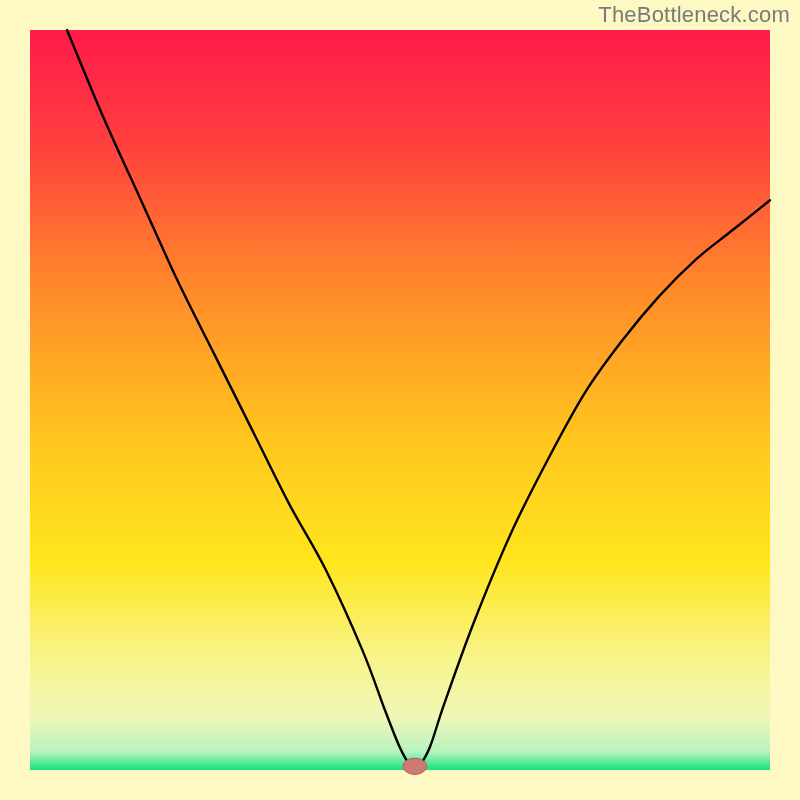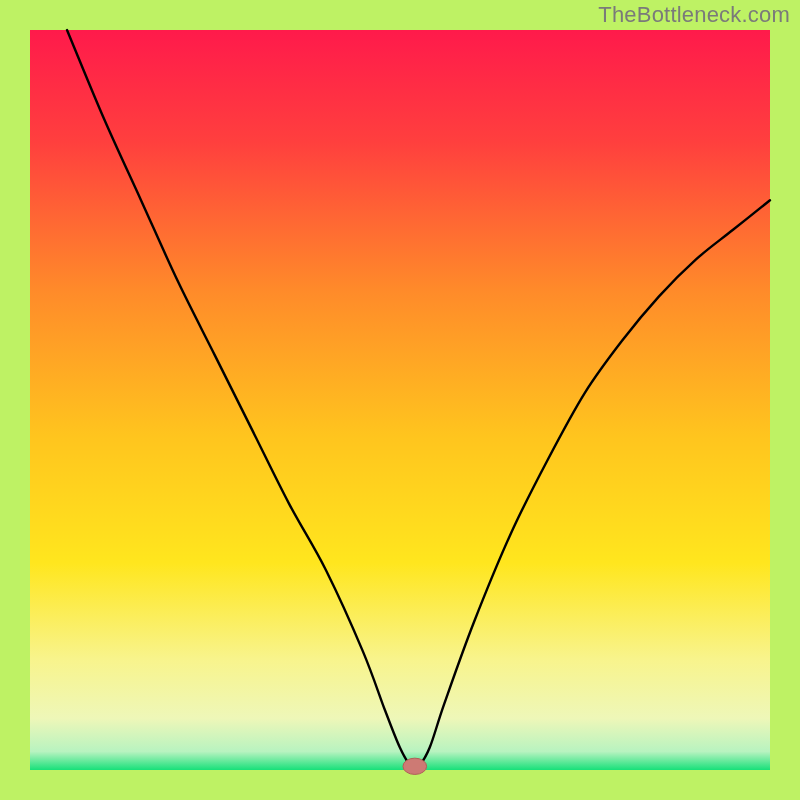--- a/index.html
+++ b/index.html
@@ -7,21 +7,21 @@
     padding: 0;
     width: 800px;
     height: 800px;
     background: #000;
     font-family: Arial, Helvetica, sans-serif;
   }
   .frame {
     position: relative;
     width: 800px;
     height: 800px;
-    background: #bef264;
+    background: #fef9c3;
   }
   .watermark {
     position: absolute;
     top: 2px;
     right: 10px;
     color: #7a7a7a;
     font-size: 22px;
     font-weight: 500;
     letter-spacing: 0.2px;
     user-select: none;

